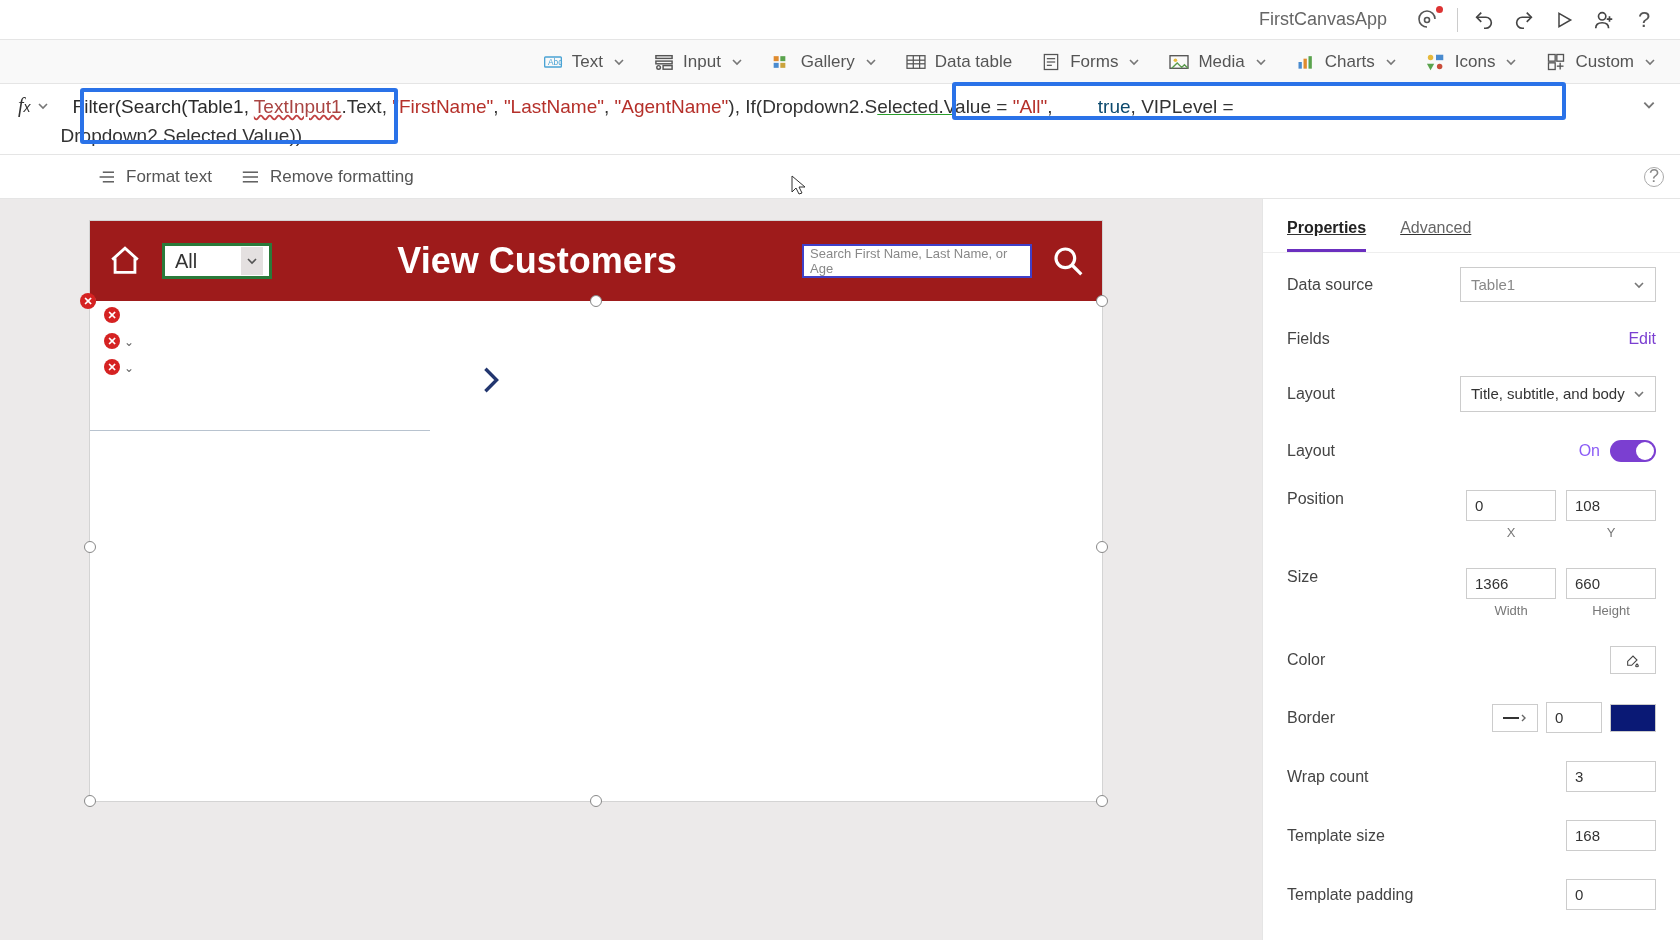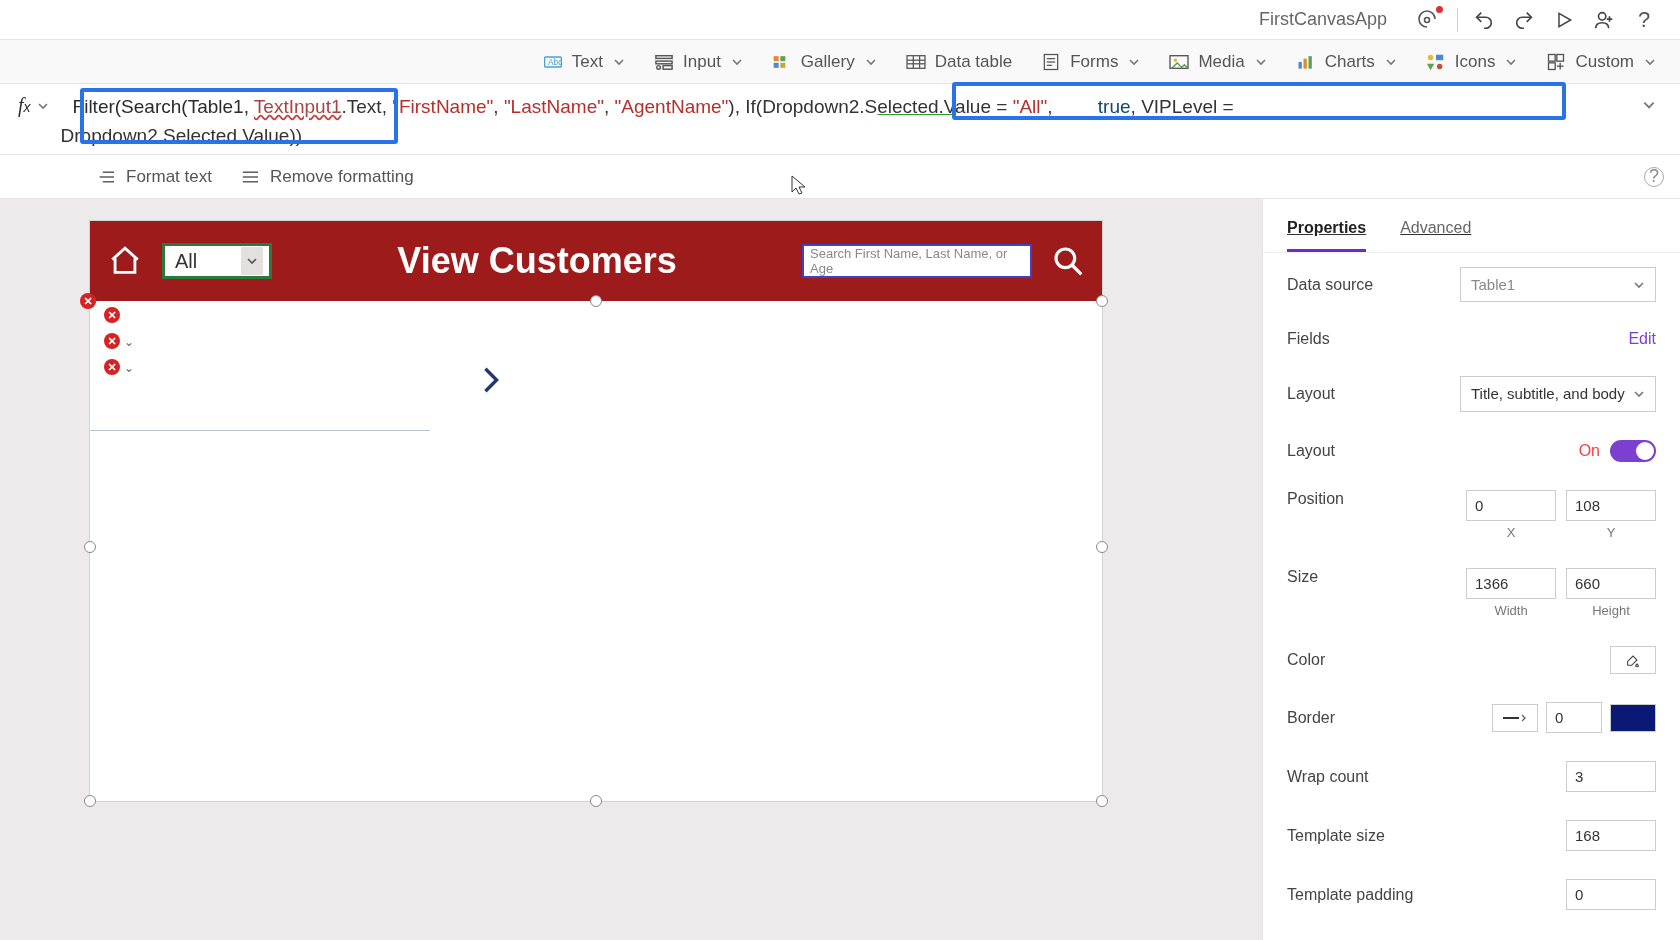--- a/index.html
+++ b/index.html
@@ -373,21 +373,21 @@
       <div class="pselect dark" style="width:196px;">
         <span style="line-height:1.2;">Title, subtitle, and body</span>
         <svg width="12" height="12" viewBox="0 0 12 12">
             <path d="M2 4l4 4 4-4" stroke="#777" stroke-width="1.6" fill="none"></path>
           </svg>
       </div>
     </div>
 
     <div class="prow">
       <span class="plabel">Layout</span>
-      <span style="margin-right:10px; color:#ef4444;">On</span>
+      <span style="margin-right:10px; color:#8b5cf6;">On</span>
       <div class="toggle"></div>
     </div>
 
     <div class="prow" style="align-items:flex-start;">
       <span class="plabel">Position</span>
       <div class="xy-group">
         <div class="xy">
             <input class="pinput" value="0" style="">
             <small>X</small>
           </div>

